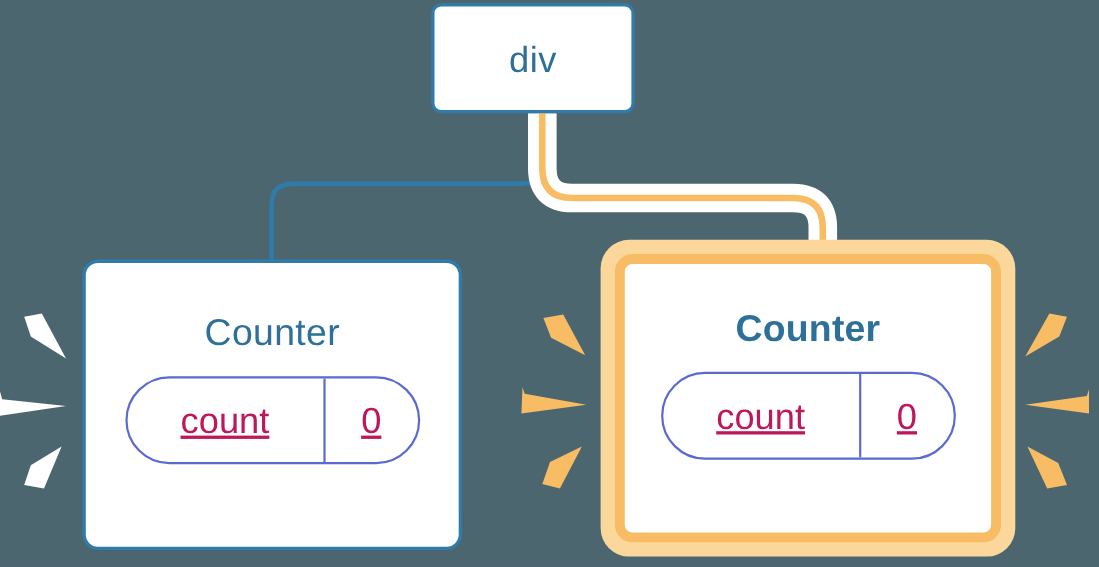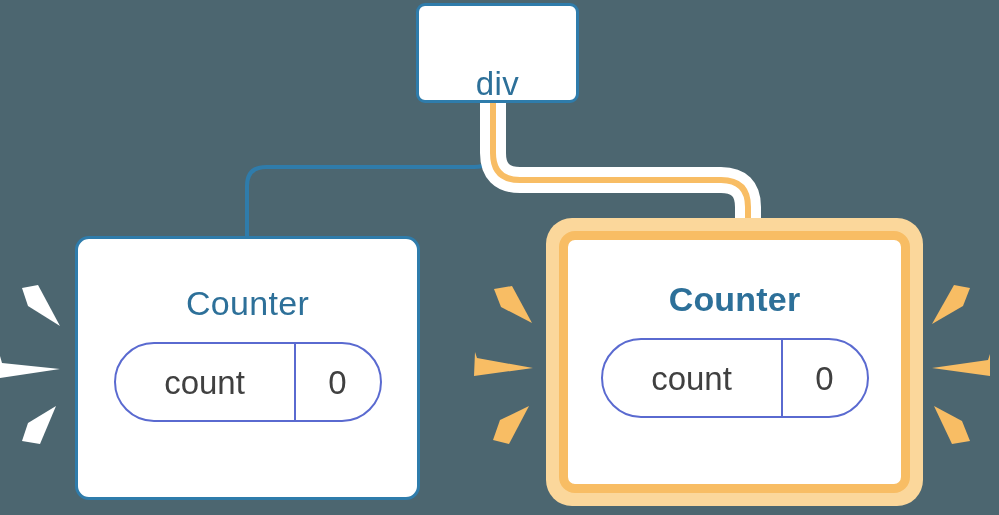--- a/index.html
+++ b/index.html
@@ -24,27 +24,27 @@
   .node {
     position: absolute;
     background: #ffffff;
     box-sizing: border-box;
     display: flex;
     flex-direction: column;
     align-items: center;
   }
   
   #div-node {
-    left: 416px;
+    left: 392px;
     top: 3px;
-    width: 163px;
+    width: 185px;
     height: 100px;
     border: 3px solid #2f7cab;
     border-radius: 9px;
-    justify-content: flex-end;
+    justify-content: center;
   }
   #div-node .node-title {
     color: #2d7099;
     font-size: 33px;
     font-weight: 400;
     letter-spacing: 0.5px;
     line-height: 1;
   }
   
   #counter-left {
@@ -102,24 +102,25 @@
     height: 80px;
     box-sizing: border-box;
     overflow: hidden;
   }
   #counter-left .state-pill { width: 268px; margin-top: 22px; }
   #counter-right .state-pill { width: 268px; margin-top: 22px; }
   .state-key, .state-val {
     display: flex;
     align-items: center;
     justify-content: center;
-    color: #404040;
+    color: #be185d;
     font-size: 33px;
     font-weight: 400;
     line-height: 1;
+    text-decoration: underline;
   }
   .state-key { flex: 0 0 178px; }
   .state-val { flex: 1 1 auto; border-left: 2px solid #5a6ad0; }
   
   .sparkle-group { position: absolute; pointer-events: none; }
   #sparkles-far-left  { left: 0px;   top: 278px; width: 62px;  height: 172px; }
   #sparkles-mid       { left: 465px; top: 278px; width: 72px;  height: 172px; }
   #sparkles-far-right { left: 932px; top: 278px; width: 67px;  height: 172px; }
 </style>
 </head>

